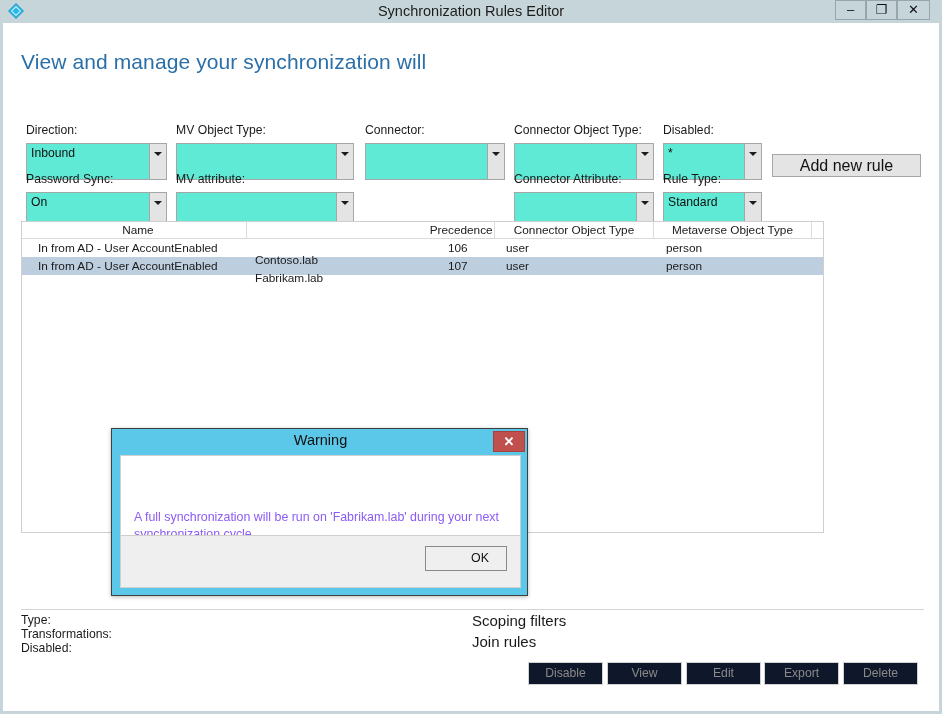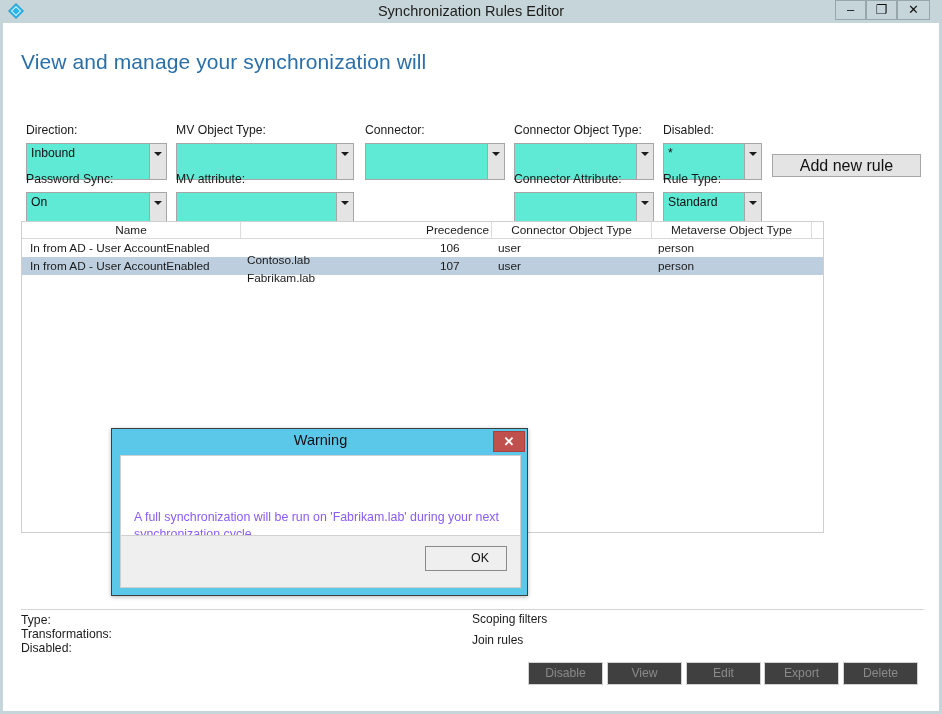--- a/index.html
+++ b/index.html
@@ -161,21 +161,21 @@
   }
   .rules-row.selected { background: #bdcede; }
   .rules-row .cell {
     font-size: 11.8px;
     color: #1a1a1a;
     line-height: 17px;
     padding-left: 6px;
     overflow: hidden;
     white-space: nowrap;
   }
-  .col-name  { width: 219px; }
+  .col-name  { width: 219px; margin-left: 8px; }
   .col-conn  { width: 183px; margin-top: 24px; }
   .col-prec  { width: 68px; }
   .col-cot   { width: 160px; }
   .col-mot   { width: 160px; }
   .col-pad   { width: 11px; border-right: none !important; }
   .rules-row .col-name { padding-left: 8px; }
   .rules-row .col-conn { padding-left: 6px; }
   .rules-row .col-prec { padding-left: 16px; }
   .rules-row .col-cot  { padding-left: 6px; }
   .rules-row .col-mot  { padding-left: 6px; }
@@ -188,31 +188,31 @@
     background: #d4d4d4;
   }
   .detail-label {
     position: absolute;
     font-size: 12.2px;
     color: #1a1a1a;
     white-space: nowrap;
   }
   .detail-link {
     position: absolute;
-    font-size: 12px;
+    font-size: 15px;
     color: #1a1a1a;
     white-space: nowrap;
   }
 
   
   .action-btn {
     position: absolute;
     top: 639px;
     width: 75px; height: 23px;
-    background: #404040;
+    background: #0f172a;
     border: 1px solid #d2d2d2;
     font-size: 12.2px;
     color: #8a8a8a;
     text-align: center;
     line-height: 21px;
     cursor: default;
   }
   #btn-disable { left: 525px; }
   #btn-view    { left: 604px; }
   #btn-edit    { left: 683px; }

